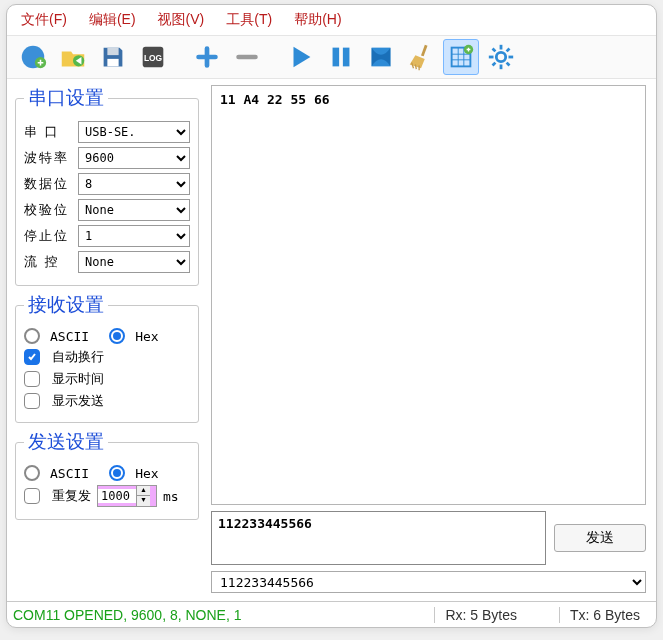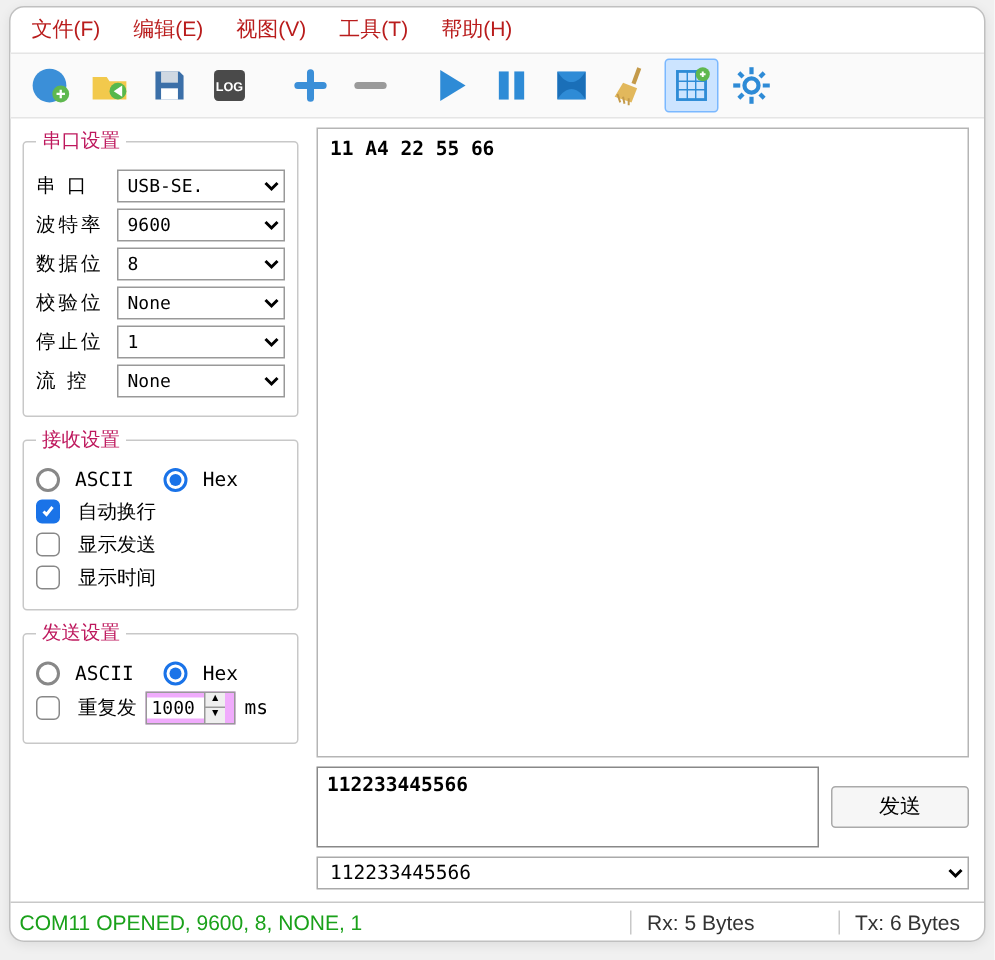--- a/index.html
+++ b/index.html
@@ -88,23 +88,23 @@
     flex-direction: column;
     gap: 6px;
     overflow-y: auto;
   }
   fieldset {
     border: 1px solid #c8c8c8;
     border-radius: 3px;
     padding: 6px 8px 8px 8px;
   }
   legend {
-    font-size: 13px;
+    font-size: 19px;
     padding: 0 4px;
-    color: #be185d;
+    color: #1d4ed8;
   }
   .row {
     display: flex;
     align-items: center;
     margin: 4px 0;
     gap: 6px;
     font-size: 13px;
   }
   .row-label { width: 48px; letter-spacing: 2px; }
   select {
@@ -197,21 +197,20 @@
     font-size: 13px;
     padding: 0 4px;
   }
   .statusbar {
     height: 26px;
     border-top: 1px solid #c8c8c8;
     display: flex;
     align-items: center;
     font-size: 14px;
     padding: 0 6px;
-    gap: 14px;
   }
   .status-left {
     color: #1aa11a;
     font-family: "Segoe UI", sans-serif;
     flex: 1;
     white-space: nowrap;
     overflow: hidden;
   }
   .status-cell {
     border-left: 1px solid #c8c8c8;
@@ -386,25 +385,25 @@
         <div class="row">
           <span class="checkbox checked">
             <svg width="10" height="10" viewBox="0 0 10 10">
                 <path d="M2 5l2 2 4-5" fill="none" stroke-width="2"></path>
               </svg>
           </span>
           <span class="opt-label cjk">自动换行</span>
         </div>
         <div class="row">
           <span class="checkbox"></span>
+          <span class="opt-label cjk">显示时间</span>
+        </div>
+        <div class="row">
+          <span class="checkbox"></span>
           <span class="opt-label cjk">显示发送</span>
-        </div>
-        <div class="row">
-          <span class="checkbox"></span>
-          <span class="opt-label cjk">显示时间</span>
         </div>
       </fieldset>
 
       <fieldset>
         <legend>发送设置</legend>
         <div class="row">
           <span class="radio"></span>
           <span class="opt-label">ASCII</span>
           <span style="width:8px"></span>
           <span class="radio checked"></span>

